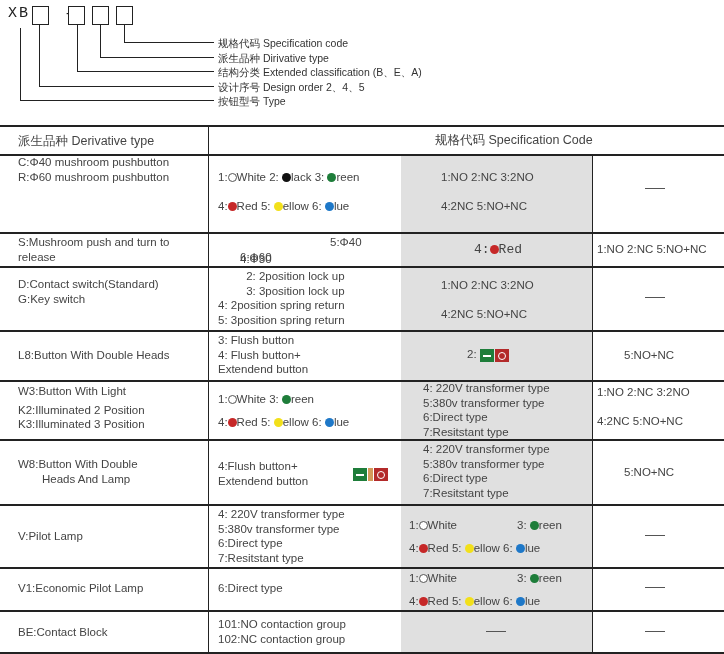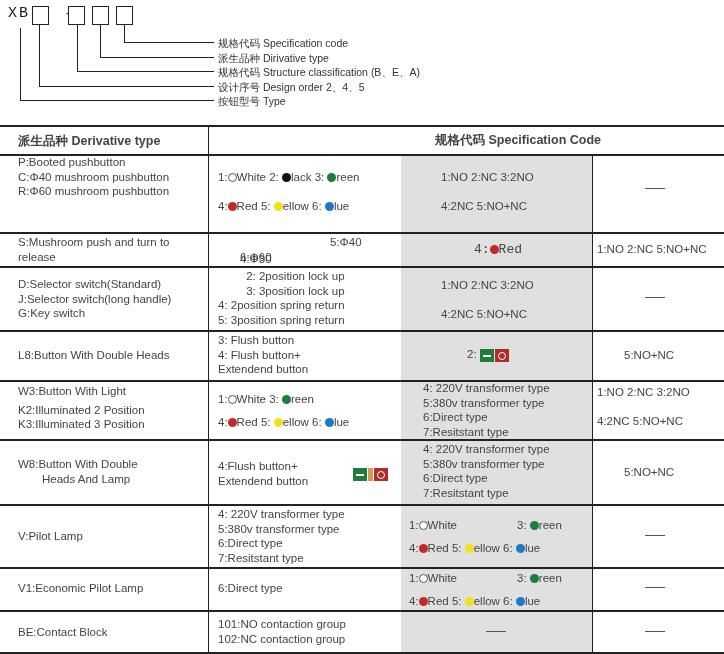--- a/index.html
+++ b/index.html
@@ -9,21 +9,21 @@
   .code-prefix { position:absolute; left:8px; top:5px; font-family:"Liberation Mono", monospace; font-size:15px; color:#222; letter-spacing:2px; }
   .code-box { position:absolute; width:15px; height:17px; border:1.2px solid #222; background:#fff; }
   .code-dash { position:absolute; left:66px; top:5px; font-size:14px; color:#222; }
   .ln { position:absolute; background:#222; }
   .leg { position:absolute; left:218px; font-size:10.5px; color:#333; white-space:nowrap; line-height:12px; }
   
   .hline { position:absolute; left:0; width:724px; height:1.5px; background:#222; }
   .vline { position:absolute; width:1.3px; background:#222; }
   .gray { position:absolute; left:401px; width:191px; background:#e0e0e0; }
   .cell { position:absolute; font-size:11.5px; color:#444; line-height:14.5px; white-space:nowrap; }
-  .hdr { position:absolute; font-size:12.5px; color:#444; white-space:nowrap;font-weight:bold; }
+  .hdr { position:absolute; font-size:12.5px; color:#444; white-space:nowrap; }
   .dot { display:inline-block; width:9px; height:9px; border-radius:50%; vertical-align:-1px; margin-right:0px; }
   .dot.white { border:1px solid #555; width:7px; height:7px; background:#fff; }
   .dash { position:absolute; width:20px; height:1px; background:#555; }
   .dbl { display:inline-block; vertical-align:middle; }
   .g { display:inline-block; width:14px; height:13px; background:#1e7d3a; position:relative; vertical-align:middle; }
   .g::after { content:""; position:absolute; left:3px; right:3px; top:6px; height:1.5px; background:#fff; }
   .r { display:inline-block; width:14px; height:13px; background:#b32a2a; position:relative; vertical-align:middle; margin-left:1px; }
   .r::after { content:""; position:absolute; left:3px; top:2.5px; width:6px; height:6px; border:1.3px solid #fff; border-radius:50%; }
   .o { display:inline-block; width:5px; height:13px; background:#d59a5a; vertical-align:middle; margin-left:1px; }
 </style>
@@ -45,21 +45,21 @@
   <div class="ln" style="left:20px;top:28px;width:1px;height:73px;"></div>
 
   <div class="ln" style="left:124px;top:42px;width:90px;height:1px;"></div>
   <div class="ln" style="left:100px;top:57px;width:114px;height:1px;"></div>
   <div class="ln" style="left:77px;top:71px;width:137px;height:1px;"></div>
   <div class="ln" style="left:39px;top:86px;width:175px;height:1px;"></div>
   <div class="ln" style="left:20px;top:100px;width:194px;height:1px;"></div>
 
   <span class="leg" style="top:37px;">规格代码 Specification code</span>
   <span class="leg" style="top:52px;text-align:center;">派生品种 Dirivative type</span>
-  <span class="leg" style="top:66px;">规格代码 Structure classification (B、E、A)</span>
+  <span class="leg" style="top:66px;">结构分类 Extended classification (B、E、A)</span>
   <span class="leg" style="top:81px;">设计序号 Design order 2、4、5</span>
   <span class="leg" style="top:95px;">按钮型号 Type</span>
 </div>
 
 <div>
 
   <div class="gray" style="top:154px;height:498px;"></div>
 
   <div class="hline" style="top:125px;"></div>
   <div class="hline" style="top:154px;"></div>
@@ -74,21 +74,20 @@
   <div class="hline" style="top:652px;"></div>
 
   <div class="vline" style="left:208px;top:125px;height:528px;"></div>
   <div class="vline" style="left:592px;top:154px;height:499px;"></div>
 
   <span class="hdr" style="left:18px;top:133px;">派生品种  Derivative type</span>
   <span class="hdr" style="left:435px;top:132px;">规格代码 Specification Code</span>
 
   <div>
     <div class="cell" style="left:18px;top:155px;">
-      <div>P:Booted pushbutton</div>
       <div>C:Φ40 mushroom pushbutton</div>
       <div>R:Φ60 mushroom pushbutton</div>
     </div>
     <div class="cell" style="left:218px;top:170px;">
       <span>1:</span><span class="dot white"></span><span>White</span><span> 2: </span><span class="dot" style="background:#111"></span><span>lack</span><span> 3: </span> <span class="dot" style="background:#1e7d3a"></span><span>reen</span>
     </div>
     <div class="cell" style="left:218px;top:199px;">
       <span>4:</span><span class="dot" style="background:#c62828"></span><span>Red</span><span> 5: </span><span class="dot" style="background:#f2e01a"></span><span>ellow</span><span> 6: </span> <span class="dot" style="background:#1e78c8"></span><span>lue</span>
     </div>
     <div class="cell" style="left:441px;top:170px;">1:NO  2:NC  3:2NO</div>
@@ -105,22 +104,21 @@
     <div class="cell" style="left:330px;top:235px;">5:Φ40</div>
     <div class="cell" style="left:240px;top:250px;">6:Φ60</div>
     <div class="cell" style="left:474px;top:243px;font-size:13px;font-family:Liberation Mono, monospace;">
       <span>4:</span><span class="dot" style="background:#c62828"></span><span>Red</span>
     </div>
     <div class="cell" style="left:597px;top:242px;">1:NO  2:NC  5:NO+NC</div>
   </div>
 
   <div>
     <div class="cell" style="left:18px;top:277px;">
-      <div>D:Selector switch(Standard)</div>
-      <div>J:Selector switch(long handle)</div>
+      <div>D:Contact switch(Standard)</div>
       <div>G:Key switch</div>
     </div>
     <div class="cell" style="left:218px;top:269px;text-align:right;">
       <div>2: 2position lock up</div>
       <div>3: 3position lock up</div>
       <div>4: 2position spring return</div>
       <div>5: 3position   spring  return</div>
     </div>
     <div class="cell" style="left:441px;top:278px;">1:NO  2:NC  3:2NO</div>
     <div class="cell" style="left:441px;top:307px;">4:2NC   5:NO+NC</div>

